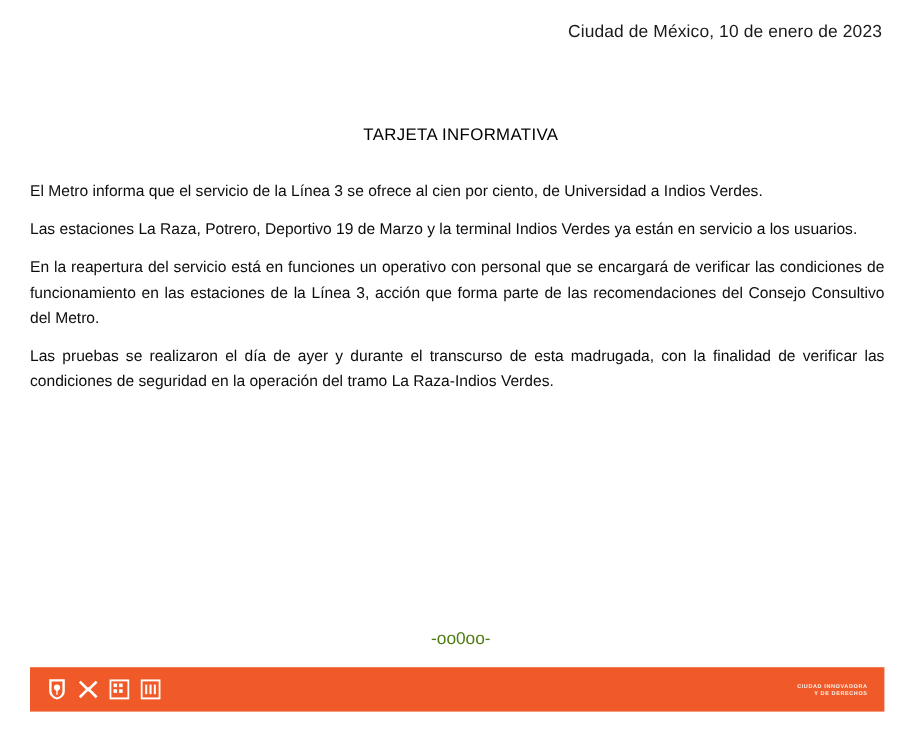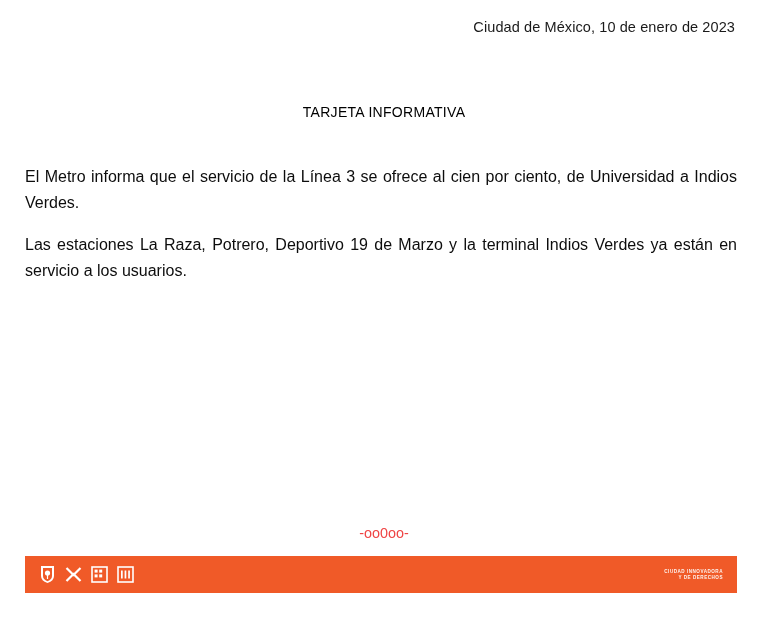--- a/index.html
+++ b/index.html
@@ -39,38 +39,38 @@
     font-weight: normal;
     letter-spacing: 0.3px;
   }
   .body-copy {
     position: absolute;
     top: 148px;
     left: 25px;
     width: 712px;
   }
   .para {
-    font-size: 16px;
+    font-size: 13px;
     line-height: 1.62;
     text-align: justify;
     text-justify: inter-word;
-    margin: 16px 0 11px 0;
+    margin: 0 0 11px 0;
     color: #0d0d0d;
   }
   .para:last-child {
     margin-bottom: 0;
   }
   .closing-mark {
     position: absolute;
     top: 525px;
     left: 0;
     width: 100%;
     text-align: center;
     font-size: 14.4px;
-    color: #ef4444;
+    color: #4d7c0f;
   }
   .footer-bar {
     position: absolute;
     left: 25px;
     top: 556px;
     width: 712px;
     height: 37px;
     background: #f05a28;
     display: flex;
     align-items: center;
@@ -113,20 +113,22 @@
 
 <div class="page">
 
   <div class="date-line">Ciudad de México, 10 de enero de 2023</div>
 
   <div class="doc-title">TARJETA INFORMATIVA</div>
 
   <div class="body-copy">
     <p class="para">El Metro informa que el servicio de la Línea 3 se ofrece al cien por ciento, de Universidad a Indios Verdes.</p>
     <p class="para">Las estaciones La Raza, Potrero, Deportivo 19 de Marzo y la terminal Indios Verdes ya están en servicio a los usuarios.</p>
+    <p class="para">En la reapertura del servicio está en funciones un operativo con personal que se encargará de verificar las condiciones de funcionamiento en las estaciones de la Línea 3, acción que forma parte de las recomendaciones del Consejo Consultivo del Metro.</p>
+    <p class="para">Las pruebas se realizaron el día de ayer y durante el transcurso de esta madrugada, con la finalidad de verificar las condiciones de seguridad en la operación del tramo La Raza-Indios Verdes.</p>
   </div>
 
   <div class="closing-mark">-oo0oo-</div>
 
   <div class="footer-bar">
     <div class="footer-icons">
 
       <span class="f-icon">
         <svg viewBox="0 0 17 19" width="17" height="19">
           <path d="M2 1 h13 v10 q0 5 -6.5 7 Q2 16 2 11 Z" fill="#ffffff"></path>

